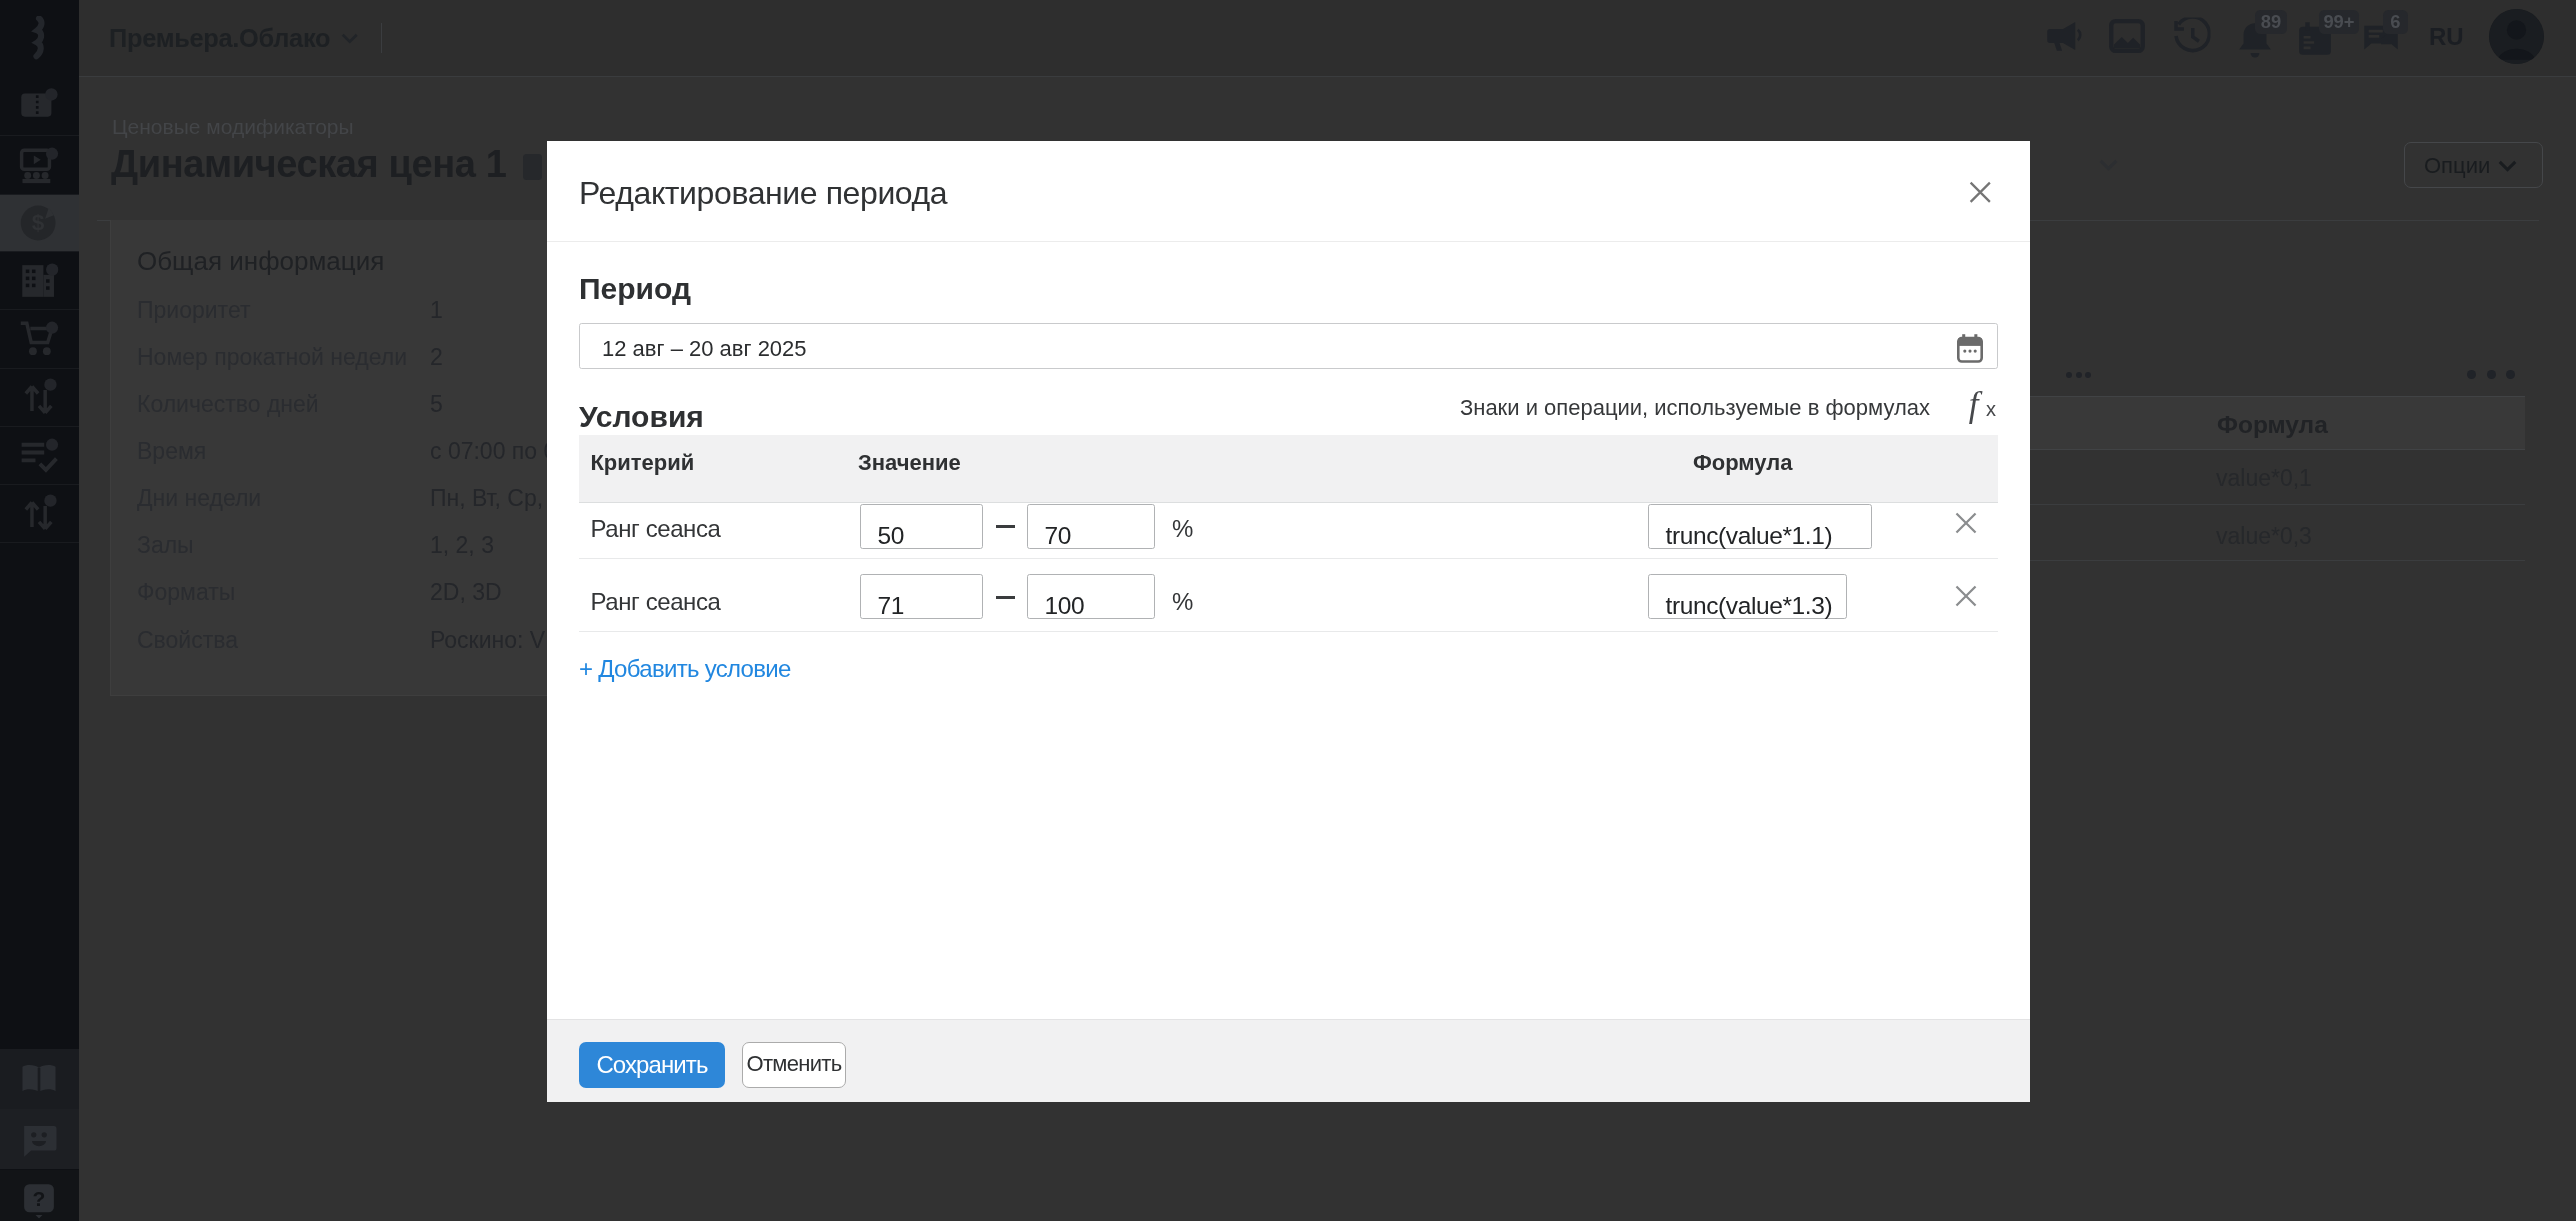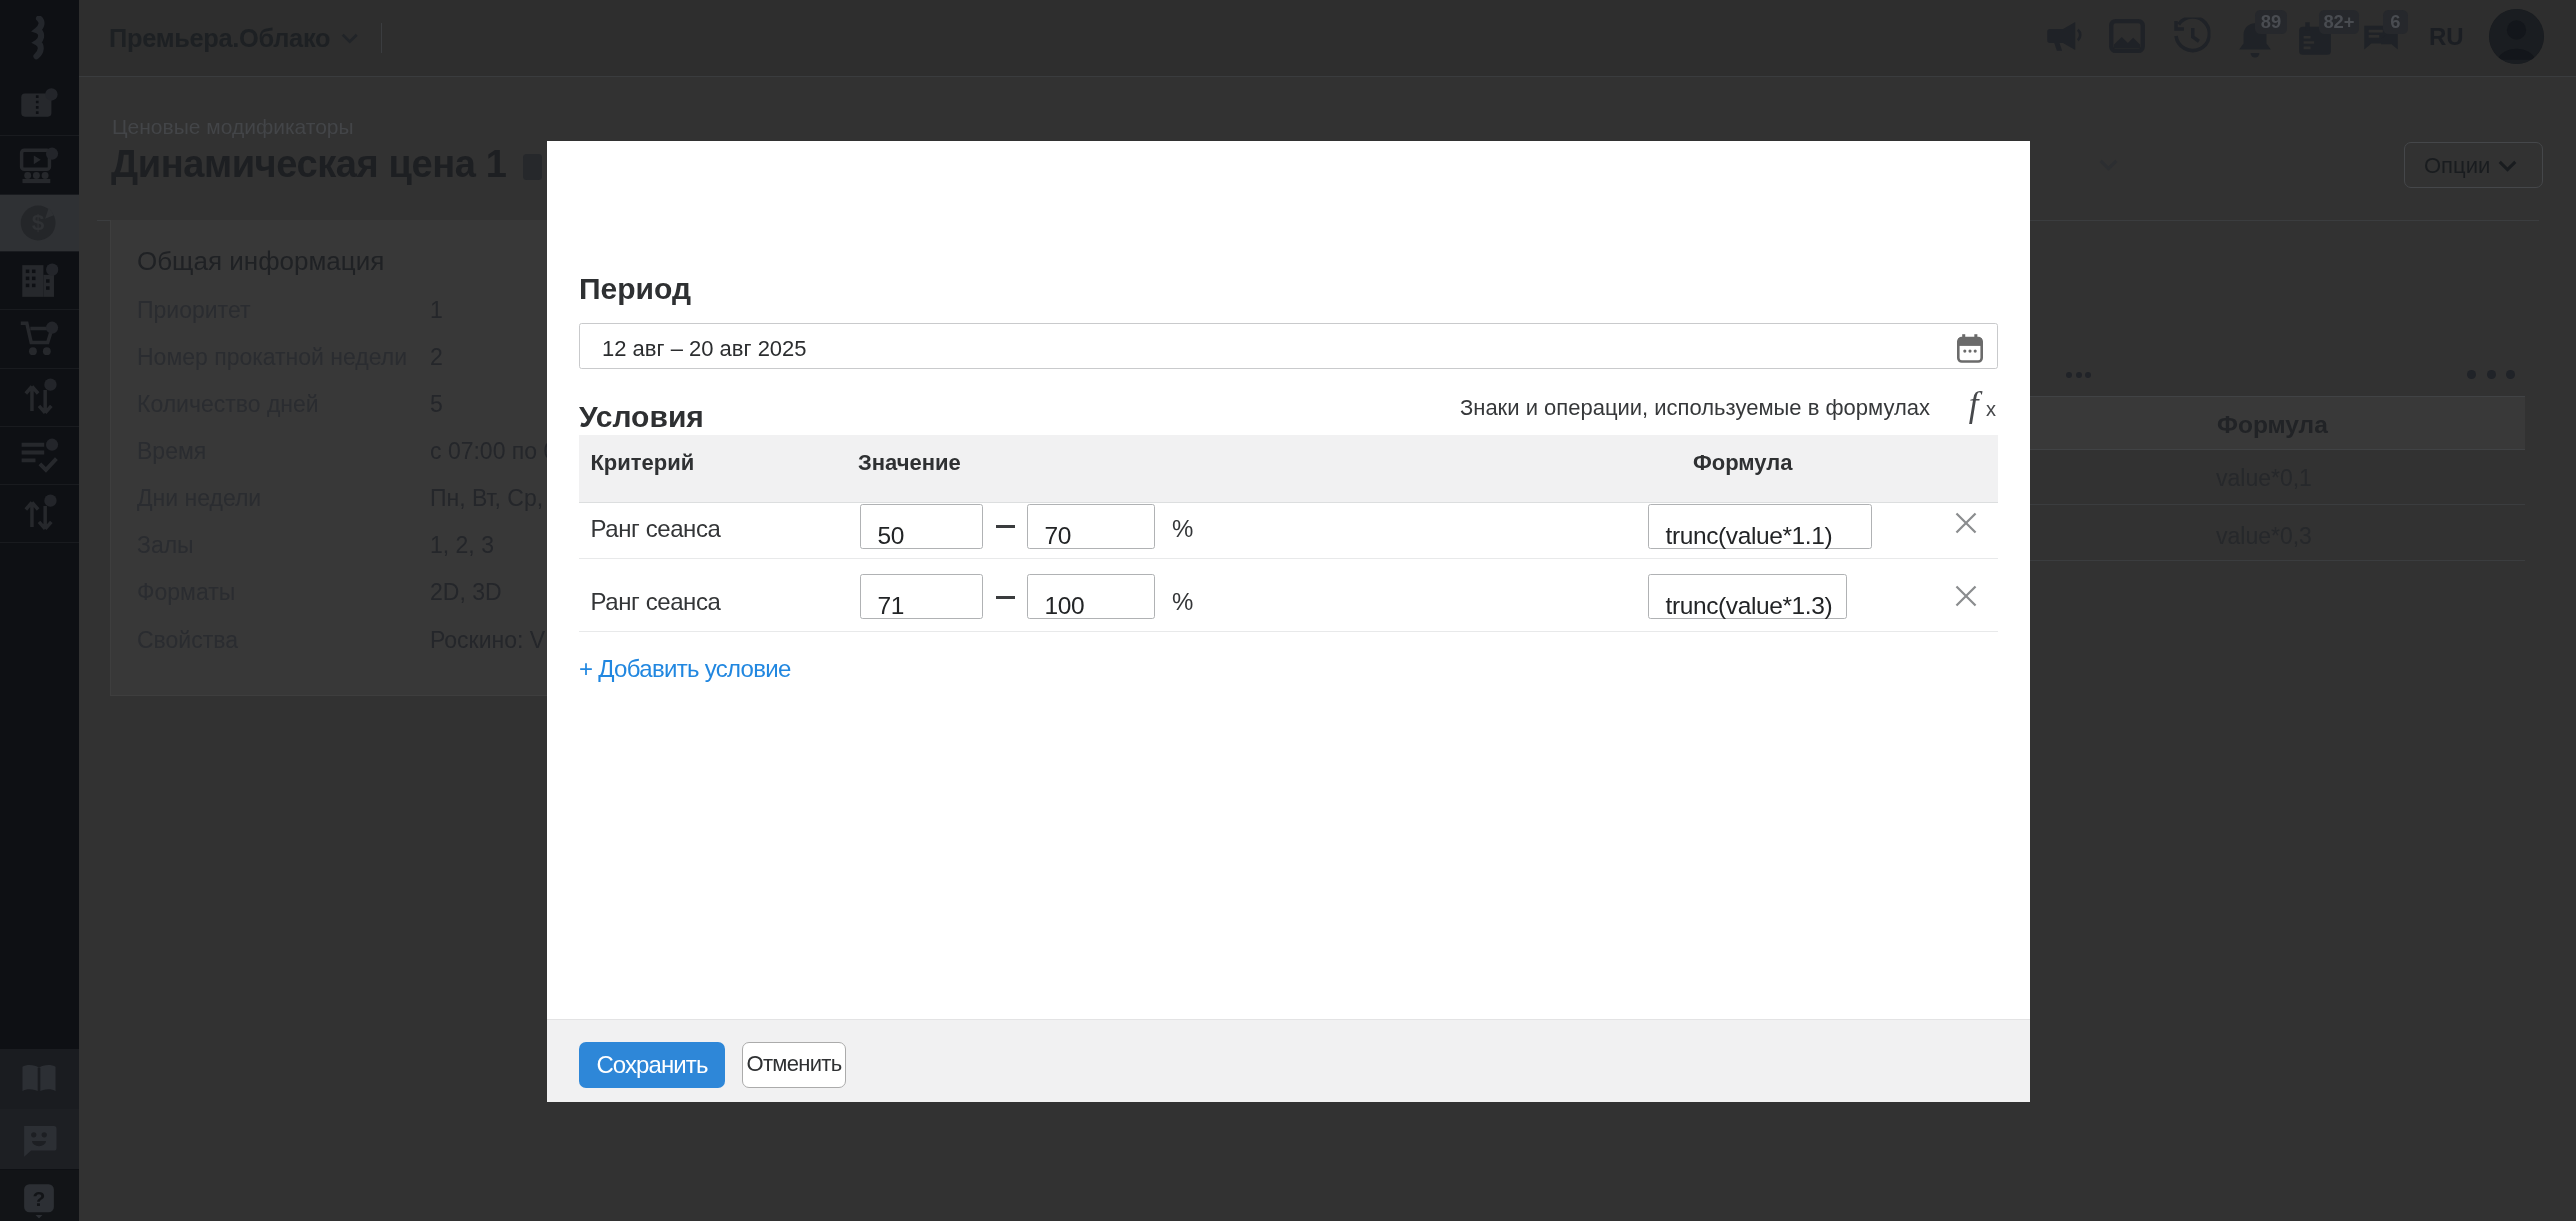--- a/index.html
+++ b/index.html
@@ -94,21 +94,21 @@
     <path d="M16 38 a5 5 0 0 0 10 0" fill="#1f2227"></path>
   </svg>
   <div class="badge" style="left:2176px;top:9.6px;width:32px">89</div>
 
   <svg class="tbico" style="left:2236px;top:39px" width="37" height="37" viewBox="0 0 42 42">
     <rect x="3" y="7" width="36" height="32" rx="4" fill="#1f2227"></rect>
     <rect x="10" y="2" width="5" height="9" fill="#1f2227"></rect>
     <rect x="27" y="2" width="5" height="9" fill="#1f2227"></rect>
     <path d="M8 19 h8 M8 25 h12 M8 31 h8" stroke="#2e2e2e" stroke-width="3"></path>
   </svg>
-  <div class="badge" style="left:2240px;top:9.6px;width:40px">82+</div>
+  <div class="badge" style="left:2240px;top:9.6px;width:40px">99+</div>
 
   <svg class="tbico" style="left:2302px;top:39px" width="39" height="37" viewBox="0 0 44 42">
     <path d="M3 6 h28 v20 h-20 l-8 7 z" fill="#1f2227"></path>
     <path d="M33 12 h8 v21 l-7 -6 h-12 v-6" fill="#1f2227"></path>
     <path d="M8 12 h16 M8 18 h12" stroke="#2e2e2e" stroke-width="3"></path>
   </svg>
   <div class="badge" style="left:2304px;top:9.6px;width:24.5px">6</div>
   <span id="ru">RU</span>
   <div id="avatar">
     <svg width="55" height="55" viewBox="0 0 63 63">
@@ -259,20 +259,26 @@
     <path d="M13 21 a8 6 0 0 0 16 0 z" fill="#1d1f23"></path>
   </svg>
   <svg class="sbicon" style="top:1200px" width="35" height="37" viewBox="0 0 40 42">
     <rect x="3" y="3" width="34" height="32" rx="6" fill="#2c2f34"></rect>
     <path d="M16 38 l4 4 4 -4 z" fill="#2c2f34"></path>
     <text x="20" y="28" font-size="24" font-weight="bold" fill="#121417" text-anchor="middle" font-family="Liberation Sans">?</text>
   </svg>
 </div>
 
 <div id="modal">
+  <div id="mhead">
+    <span id="mtitle">Редактирование периода</span>
+    <svg id="mclose" width="24.5" height="24.5" viewBox="0 0 28 28">
+          <path d="M3 3 L25 25 M25 3 L3 25" stroke="#757575" stroke-width="2.6" fill="none"></path>
+        </svg>
+  </div>
   <div class="mlabel" style="top:131px">Период</div>
   <div id="dateinput">
         <span>12 авг – 20 авг 2025</span>
     <svg id="calico" width="26" height="29" viewBox="0 0 30 33">
       <rect x="1.5" y="4.5" width="27" height="27" rx="4" fill="none" stroke="#6b6b6b" stroke-width="3"></rect>
       <rect x="1.5" y="4.5" width="27" height="9" fill="#6b6b6b"></rect>
       <rect x="6" y="0" width="3.5" height="7" fill="#6b6b6b"></rect>
       <rect x="20" y="0" width="3.5" height="7" fill="#6b6b6b"></rect>
       <circle cx="9" cy="19.5" r="1.8" fill="#6b6b6b"></circle>
       <circle cx="15" cy="19.5" r="1.8" fill="#6b6b6b"></circle>

